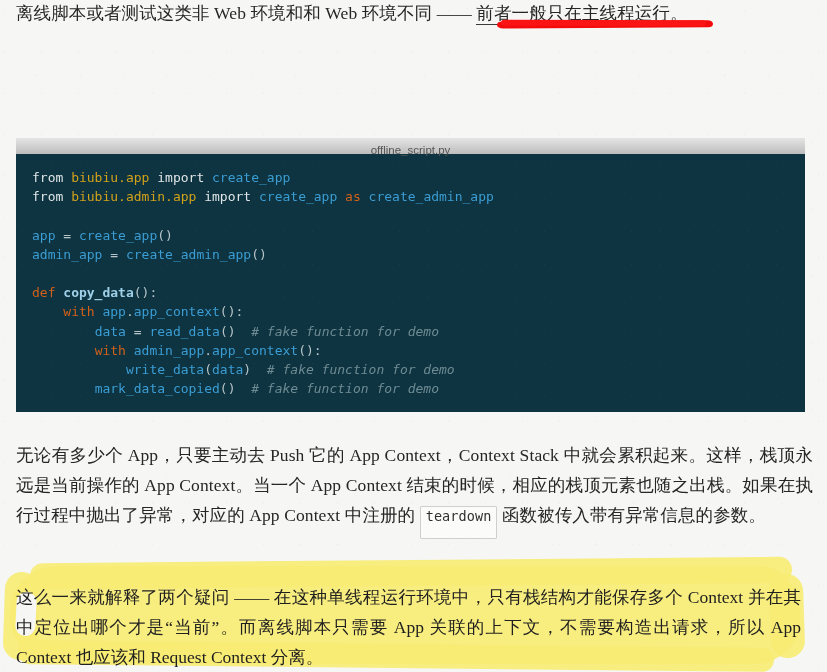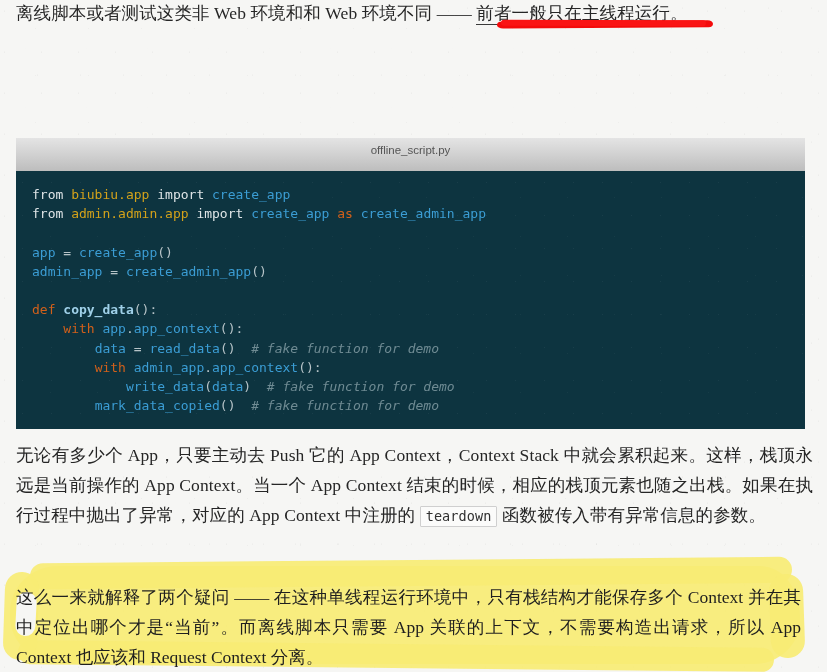--- a/index.html
+++ b/index.html
@@ -81,21 +81,21 @@
   
   #code-block {
     position: absolute;
     left: 16px;
     top: 138px;
     width: 789px;
     border-radius: 0;
     overflow: hidden;
   }
   #code-caption {
-    height: 33px;
+    height: 16px;
     line-height: 24px;
     background: linear-gradient(to bottom, #e4e4e4 0%, #d3d3d3 45%, #bdbdbd 100%);
     color: #555;
     font-family: "Liberation Sans", "DejaVu Sans", sans-serif;
     font-size: 11.5px;
     text-align: center;
   }
   #code-body {
     background: #0d3440;
     background-image:
@@ -126,21 +126,21 @@
   #p3 {
     left: 16px;
     top: 440px;
     width: 797px;
   }
   code.inline {
     font-family: "DejaVu Sans Mono", "Liberation Mono", monospace;
     font-size: 13.5px;
     border: 1px solid #cfcfcf;
     background: #fbfbfa;
-    padding: 1px 5px 2px 5px;
+    padding: 1px 5px 14px 5px;
     color: #303030;
     border-radius: 1px;
   }
 
   
   #hl-wrap {
     position: absolute;
     left: 0px;
     top: 556px;
     width: 803px;
@@ -206,21 +206,21 @@
 <div id="page">
 
   <div class="para" id="p1"><span>离线脚本或者测试这类非 Web 环境和和 Web 环境不同 —— </span><span class="ul-black">前者一般只在主线程运行。</span></div>
   <div id="red-stroke"></div>
 
 
   <div id="code-block">
     <div id="code-caption">offline_script.py</div>
     <div id="code-body">
         <pre class="code"><span class="kw">from</span> <span class="mod">biubiu.app</span> <span class="kw">import</span> <span class="fn">create_app</span>
-<span class="kw">from</span> <span class="mod">admin.admin.app</span> <span class="kw">import</span> <span class="fn">create_app</span> <span class="k">as</span> <span class="fn">create_admin_app</span>
+<span class="kw">from</span> <span class="mod">biubiu.admin.app</span> <span class="kw">import</span> <span class="fn">create_app</span> <span class="k">as</span> <span class="fn">create_admin_app</span>
 
 <span class="fn">app</span> <span class="op">=</span> <span class="fn">create_app</span><span class="op">()</span>
 <span class="fn">admin_app</span> <span class="op">=</span> <span class="fn">create_admin_app</span><span class="op">()</span>
 
 <span class="k">def</span> <span class="fnb">copy_data</span><span class="op">():</span>
     <span class="k">with</span> <span class="fn">app</span><span class="op">.</span><span class="fn">app_context</span><span class="op">():</span>
         <span class="fn">data</span> <span class="op">=</span> <span class="fn">read_data</span><span class="op">()</span>  <span class="cm"># fake function for demo</span>
         <span class="k">with</span> <span class="fn">admin_app</span><span class="op">.</span><span class="fn">app_context</span><span class="op">():</span>
             <span class="fn">write_data</span><span class="op">(</span><span class="fn">data</span><span class="op">)</span>  <span class="cm"># fake function for demo</span>
         <span class="fn">mark_data_copied</span><span class="op">()</span>  <span class="cm"># fake function for demo</span></pre>

